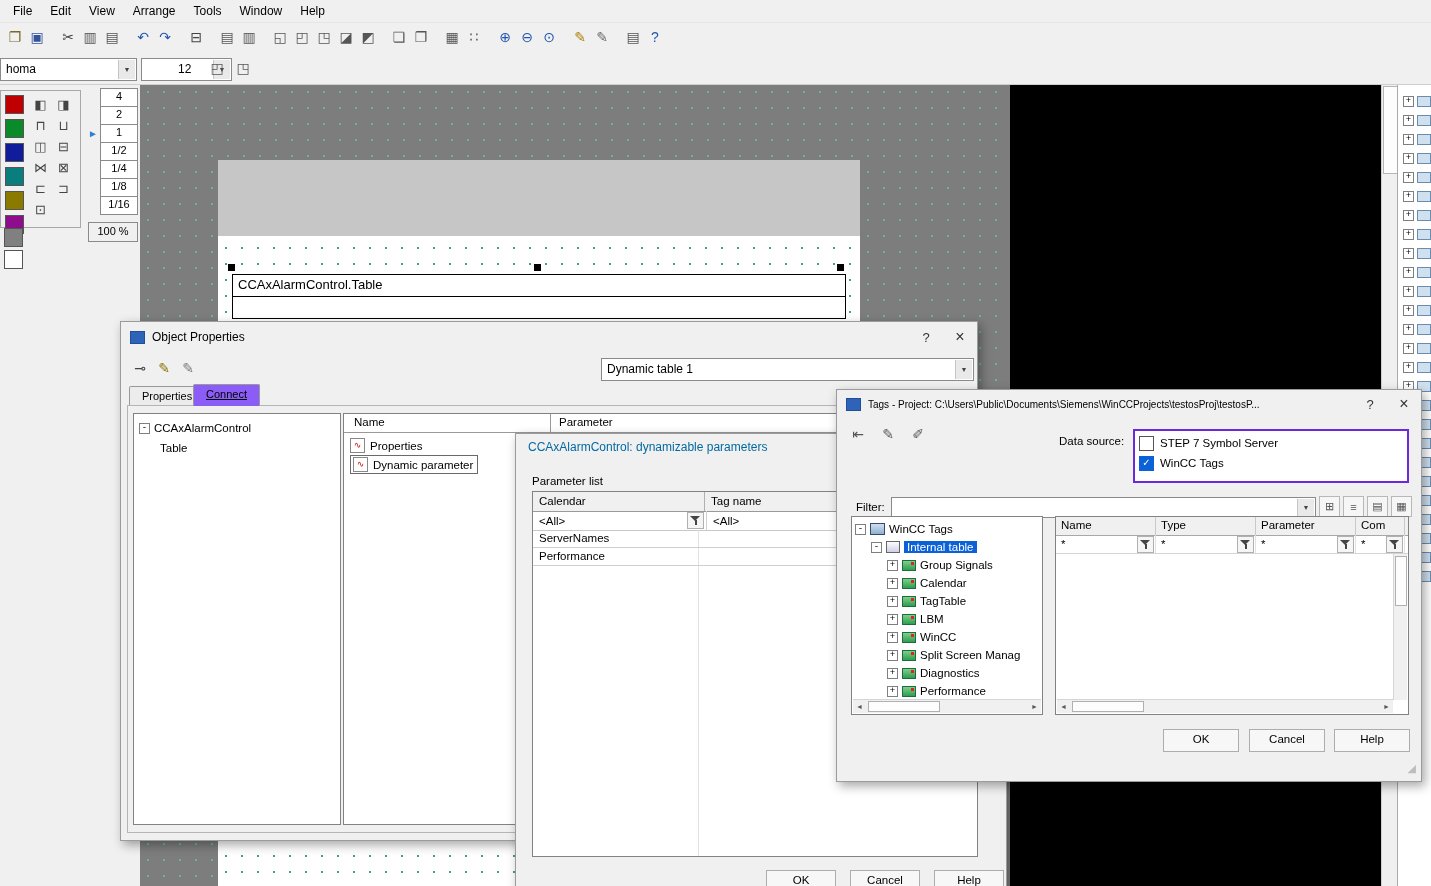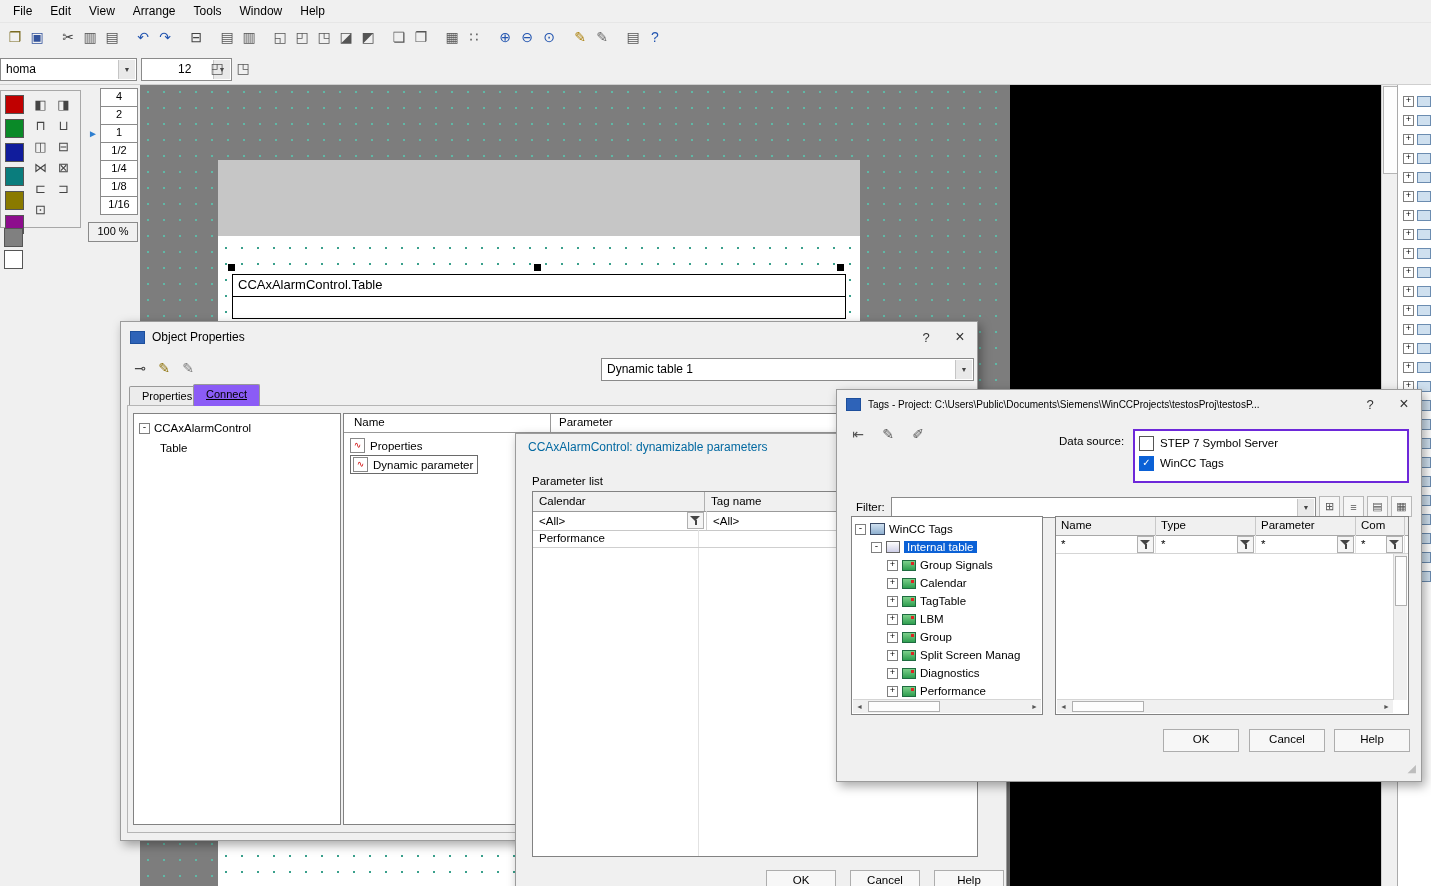--- a/index.html
+++ b/index.html
@@ -443,20 +443,21 @@
       </span>
       <span class="pm-f2">
         <span>&lt;All&gt;</span>
         <span class="funnel-btn">
             <span class="funnel"></span>
           </span>
       </span>
     </div>
     <div id="param-colline"></div>
     <div id="param-rows">
+        <div class="pm-row">ServerNames</div>
         <div class="pm-row">Performance</div>
       </div>
   </div>
   <div class="btn" style="left:250px;top:436px;width:68px;">OK</div>
   <div class="btn" style="left:334px;top:436px;width:68px;">Cancel</div>
   <div class="btn" style="left:418px;top:436px;width:68px;">Help</div>
 </div>
 
 <div id="dlg-tags" class="dlg">
   <div id="tags-title" class="titlebar">
@@ -533,21 +534,21 @@
             <span class="icon-tag">
               <i></i>
             </span>
             <span>LBM</span>
           </div>
           <div class="trow" style="margin-left: 32px;">
             <span class="xp">+</span>
             <span class="icon-tag">
               <i></i>
             </span>
-            <span>Group</span>
+            <span>WinCC</span>
           </div>
           <div class="trow" style="margin-left: 32px;">
             <span class="xp">+</span>
             <span class="icon-tag">
               <i></i>
             </span>
             <span>Split Screen Manag</span>
           </div>
           <div class="trow" style="margin-left: 32px;">
             <span class="xp">+</span>

